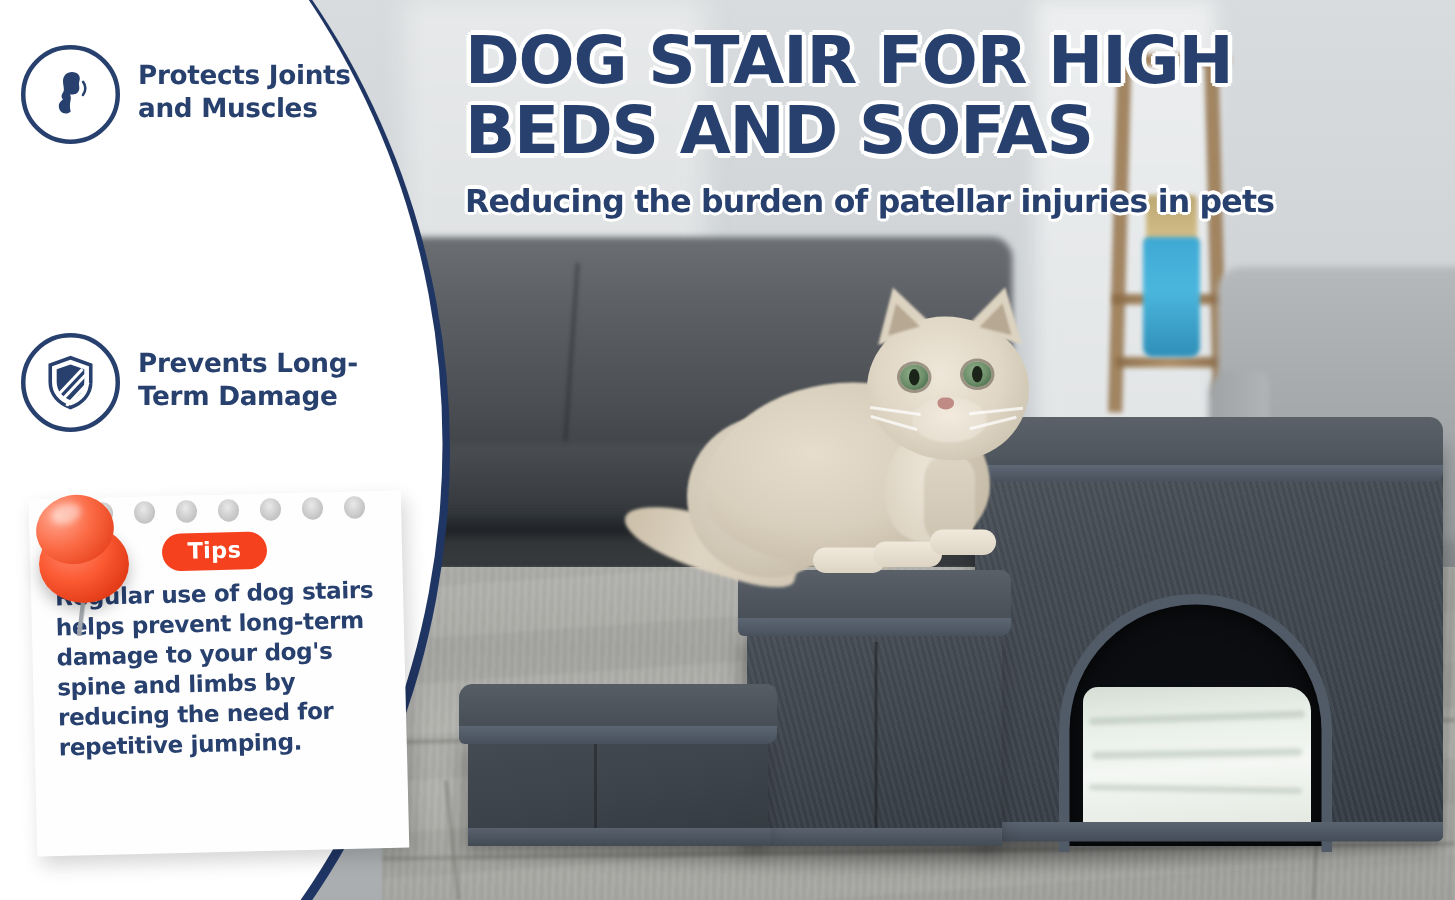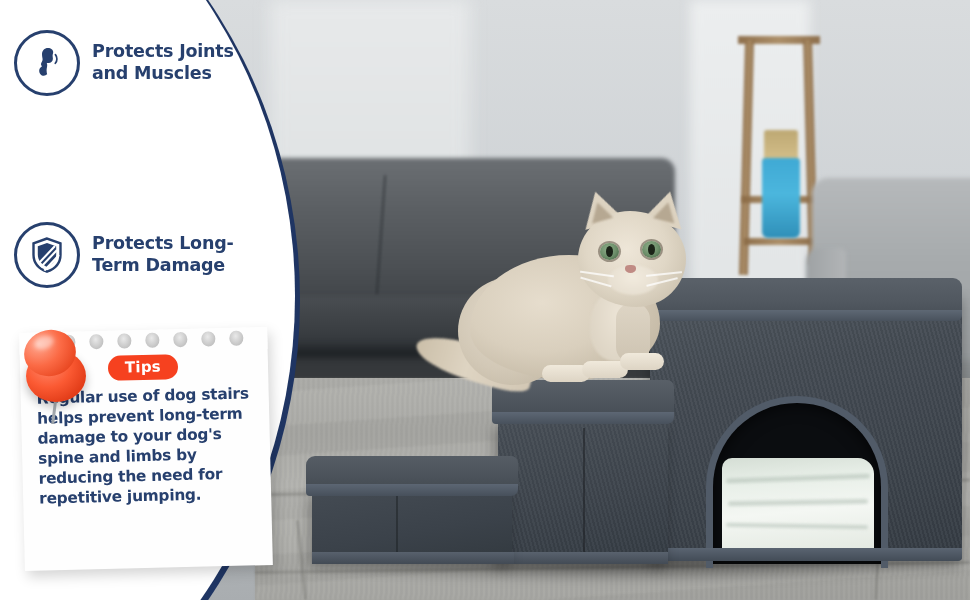--- a/index.html
+++ b/index.html
@@ -610,21 +610,21 @@
               <path d="M20 4.5 6.5 9.3v11.4c0 8.3 5.6 14.1 13.5 17 7.9-2.9 13.5-8.7 13.5-17V9.3L20 4.5z"></path>
             </clipPath>
           </defs>
           <path d="M20 4.5 6.5 9.3v11.4c0 8.3 5.6 14.1 13.5 17 7.9-2.9 13.5-8.7 13.5-17V9.3L20 4.5z" fill="none" stroke="#27406e" stroke-width="2.4"></path>
           <path d="M20 9 10.8 12.2v8.4c0 6 4 10.2 9.2 12.3 5.2-2.1 9.2-6.3 9.2-12.3v-8.4L20 9z" fill="#27406e"></path>
           <g clip-path="url(#shclip)" stroke="#ffffff" stroke-width="2.1">
             <path d="M30 16 14 33M32 21 17 37M28 12 12 29"></path>
           </g>
         </svg>
       </div>
-      <div class="f-label">Protects Long-Term Damage</div>
+      <div class="f-label">Prevents Long-Term Damage</div>
     </div>
 
     <div class="note-wrap">
       <div class="note">
         <div class="note-holes">
           <div class="hole" style="left:14px"></div>
           <div class="hole" style="left:42px"></div>
           <div class="hole" style="left:70px"></div>
           <div class="hole" style="left:98px"></div>
           <div class="hole" style="left:126px"></div>
@@ -638,14 +638,19 @@
 
       <div class="pin">
         <div class="pin-needle"></div>
         <div class="pin-base"></div>
         <div class="pin-head"></div>
         <div class="pin-gloss"></div>
       </div>
     </div>
   </div>
 
+  <div class="headline">
+    <div class="h-line">DOG STAIR FOR HIGH</div>
+    <div class="h-line">BEDS AND SOFAS</div>
+    <div class="h-sub">Reducing the burden of patellar injuries in pets</div>
+  </div>
 
 </div>
 
 </body></html>

